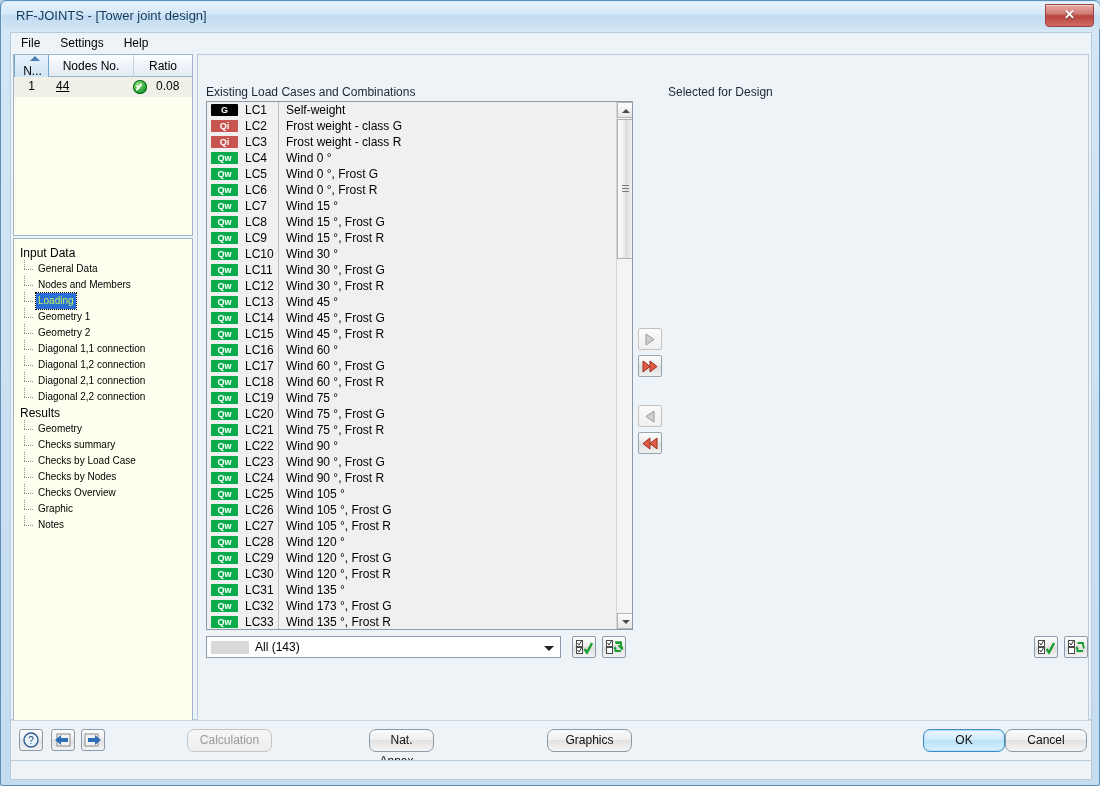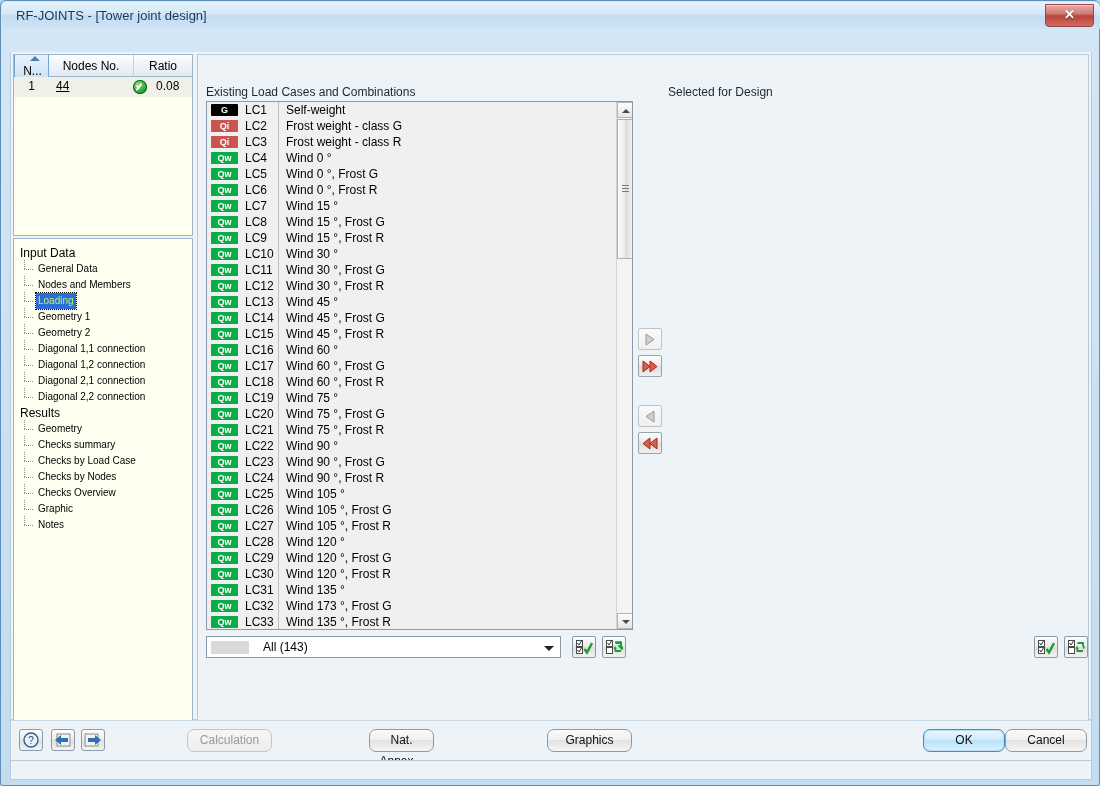--- a/index.html
+++ b/index.html
@@ -194,21 +194,21 @@
   }
   .xfer.off{border-color:#c2c2c2;background:linear-gradient(180deg,#fafafa,#f0f0f0);}
   .xfer svg{position:absolute;left:3px;top:4px;}
 
   
   .combo{
     position:absolute;height:22px;background:#fff;border:1px solid #8a9aa8;
     box-sizing:border-box;
   }
   .combo .sw{position:absolute;left:4px;top:4px;width:38px;height:13px;background:#d9d9d9;}
-  .combo .val{position:absolute;left:56px;top:3px;font-size:12px;}
+  .combo .val{position:absolute;left:48px;top:3px;font-size:12px;}
   .combo .arrow{position:absolute;right:6px;top:9px;width:0;height:0;
     border-left:5px solid transparent;border-right:5px solid transparent;border-top:5px solid #202020;}
 
   .minibtn{
     position:absolute;width:24px;height:22px;
     background:linear-gradient(180deg,#fdfdfd,#ebebeb 50%,#dedede 51%,#f2f2f2);
     border:1px solid #8a9aa8;border-radius:2px;box-sizing:border-box;cursor:pointer;
   }
   .minibtn svg{position:absolute;left:3px;top:3px;}
 
@@ -249,20 +249,25 @@
 
 <div id="window">
 
   <div id="titlebar">
     <div id="title-text">RF-JOINTS - [Tower joint design]</div>
     <div id="close-btn">
       <div class="x">✕</div>
     </div>
   </div>
 
+  <div id="menubar">
+    <div class="mi">File</div>
+    <div class="mi">Settings</div>
+    <div class="mi">Help</div>
+  </div>
 
   <div id="client">
 
     <div id="grid">
       <div class="hdr">
         <div class="hc hc0">
           <div class="sortarrow"></div>
           <span>N...</span>
         </div>
         <div class="hc hc1">Nodes No.</div>

